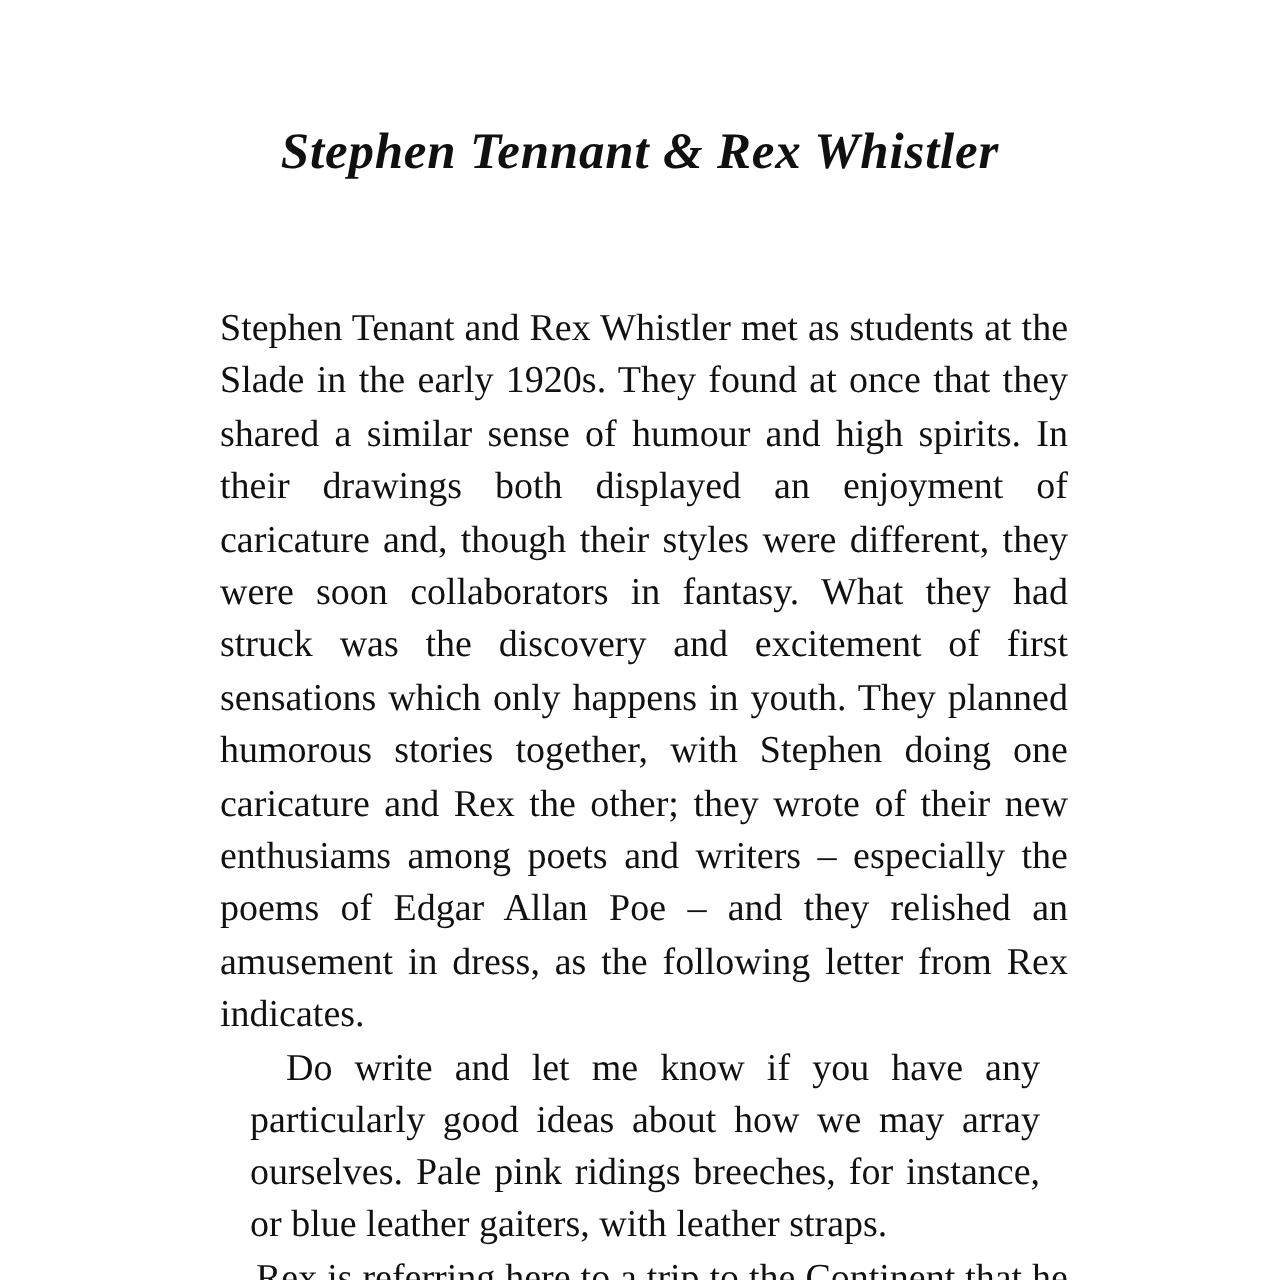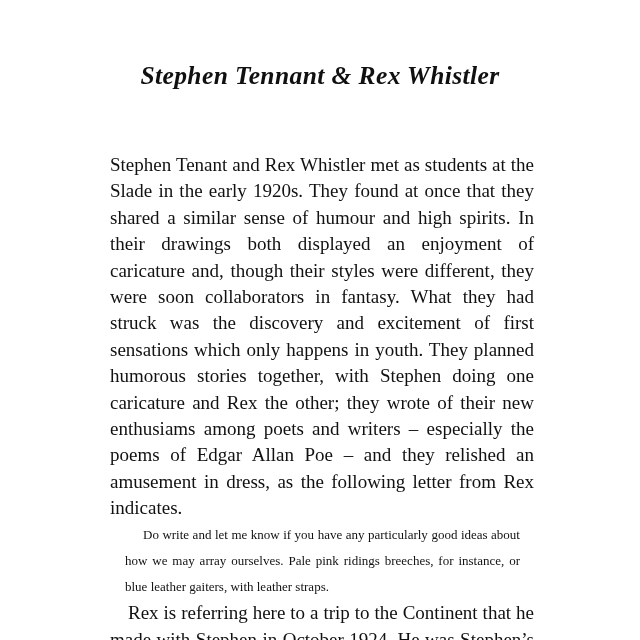--- a/index.html
+++ b/index.html
@@ -60,21 +60,21 @@
 
   .quote-block {
     margin: 0;
     padding: 0;
     margin-left: 15px;
     width: 395px;
   }
 
   .quote-block p {
     margin: 0;
-    font-size: 13px;
+    font-size: 19px;
     line-height: 26.2px;
     text-align: justify;
     text-justify: inter-word;
     text-indent: 18px;
     color: #111111;
   }
 
   .para > span,
   .quote-block p > span {
     display: inline;

